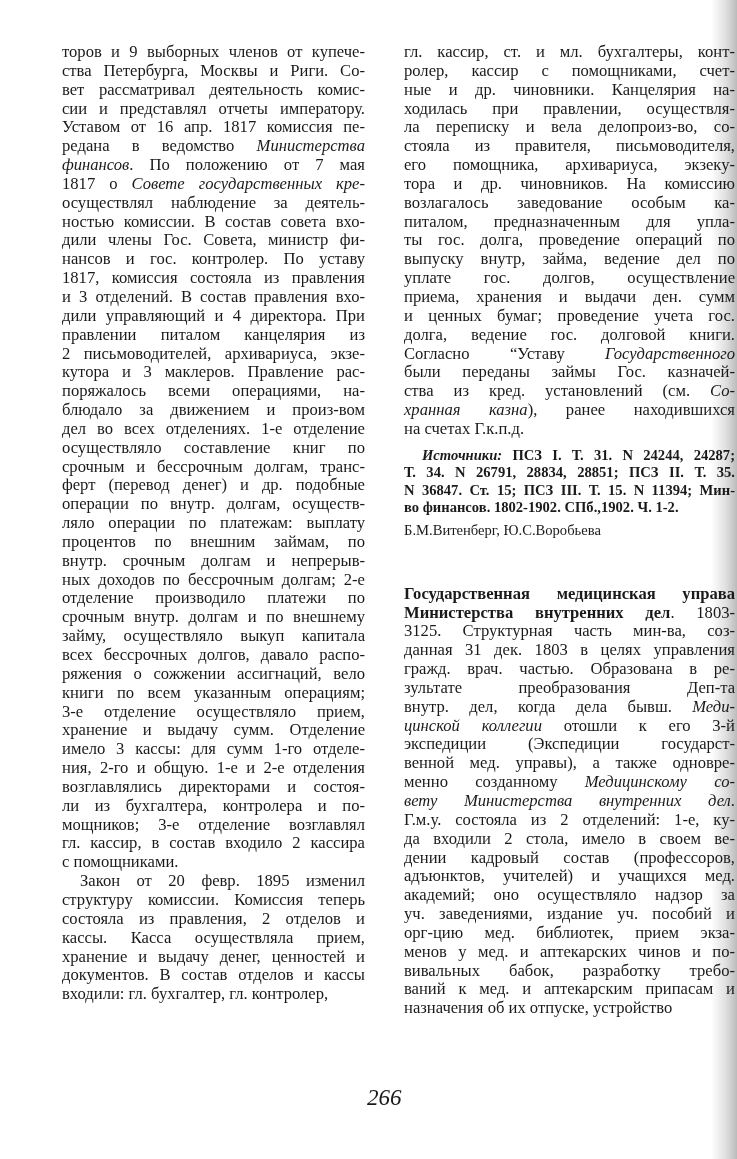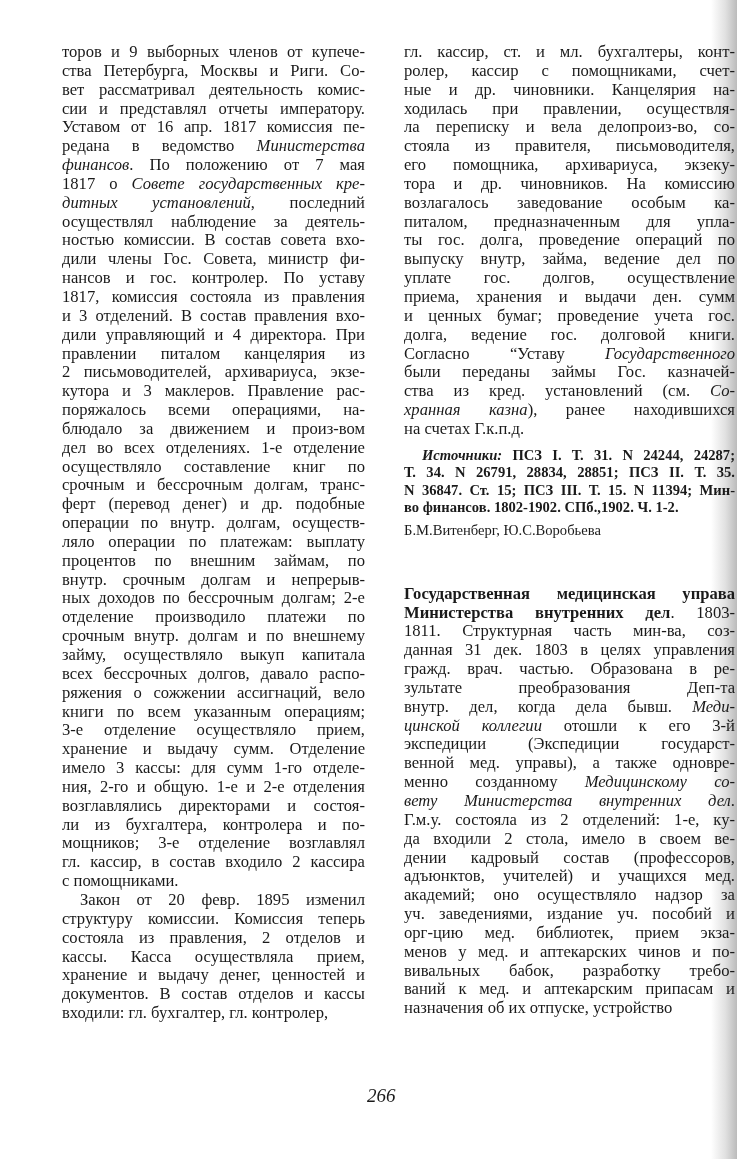--- a/index.html
+++ b/index.html
@@ -22,40 +22,39 @@
   .col-right { left: 404px; width: 331px; }
   .line { display: block; white-space: nowrap; text-align-last: justify; text-align: justify; }
   .line.last { text-align-last: left; }
   .indent { padding-left: 18px; }
   .sources { font-size: 14.6px; line-height: 17.5px; margin-top: 8px; font-weight: bold; }
   .sources .line { text-align-last: justify; }
   .sources .line.last { text-align-last: left; }
   .authors { font-size: 14.6px; text-align: left; margin-top: 4px; line-height: 18px; }
   .entry { margin-top: 46px; }
   .page-number {
-    position: absolute; top: 1085px; left: 367px; font-size: 19px; font-style: italic;
+    position: absolute; top: 1085px; left: 367px; font-size: 23px; font-style: italic;
   }
   i { font-style: italic; }
   b { font-weight: bold; }
 </style>
 </head>
 <body>
 
 <div class="edge-shade"></div>
 
 <div class="col col-left" id="col-left">
     <span class="line">торов и 9 выборных членов от купече-</span>
     <span class="line">ства Петербурга, Москвы и Риги. Со-</span>
     <span class="line">вет рассматривал деятельность комис-</span>
     <span class="line">сии и представлял отчеты императору.</span>
     <span class="line">Уставом от 16 апр. 1817 комиссия пе-</span>
     <span class="line">редана в ведомство <i>Министерства</i></span>
     <span class="line"><i>финансов</i>. По положению от 7 мая</span>
     <span class="line">1817 о <i>Совете государственных кре-</i></span>
-    <span class="line"><i>дитных установлений</i>, последний</span>
     <span class="line">осуществлял наблюдение за деятель-</span>
     <span class="line">ностью комиссии. В состав совета вхо-</span>
     <span class="line">дили члены Гос. Совета, министр фи-</span>
     <span class="line">нансов и гос. контролер. По уставу</span>
     <span class="line">1817, комиссия состояла из правления</span>
     <span class="line">и 3 отделений. В состав правления вхо-</span>
     <span class="line">дили управляющий и 4 директора. При</span>
     <span class="line">правлении питалом канцелярия из</span>
     <span class="line">2 письмоводителей, архивариуса, экзе-</span>
     <span class="line">кутора и 3 маклеров. Правление рас-</span>
@@ -122,21 +121,21 @@
       <span class="line indent"><i>Источники: </i>ПСЗ I. Т. 31. N 24244, 24287;</span>
       <span class="line">Т. 34. N 26791, 28834, 28851; ПСЗ II. Т. 35.</span>
       <span class="line">N 36847. Ст. 15; ПСЗ III. Т. 15. N 11394; Мин-</span>
       <span class="line last">во финансов. 1802-1902. СПб.,1902. Ч. 1-2.</span>
     </div>
   <div class="authors">Б.М.Витенберг, Ю.С.Воробьева</div>
   <div class="entry">
     <span class="line"><b>Государственная медицинская управа</b></span>
     <span class="line"><b>Министерства внутренних дел</b><span>. 1803-</span></span>
     <div id="entry-body">
-        <span class="line">1811. Структурная часть мин-ва, соз-</span>
+        <span class="line">3125. Структурная часть мин-ва, соз-</span>
         <span class="line">данная 31 дек. 1803 в целях управления</span>
         <span class="line">гражд. врач. частью. Образована в ре-</span>
         <span class="line">зультате преобразования Деп-та</span>
         <span class="line">внутр. дел, когда дела бывш. <i>Меди-</i></span>
         <span class="line"><i>цинской коллегии</i> отошли к его 3-й</span>
         <span class="line">экспедиции (Экспедиции государст-</span>
         <span class="line">венной мед. управы), а также одновре-</span>
         <span class="line">менно созданному <i>Медицинскому со-</i></span>
         <span class="line"><i>вету Министерства внутренних дел</i>.</span>
         <span class="line">Г.м.у. состояла из 2 отделений: 1-е, ку-</span>

